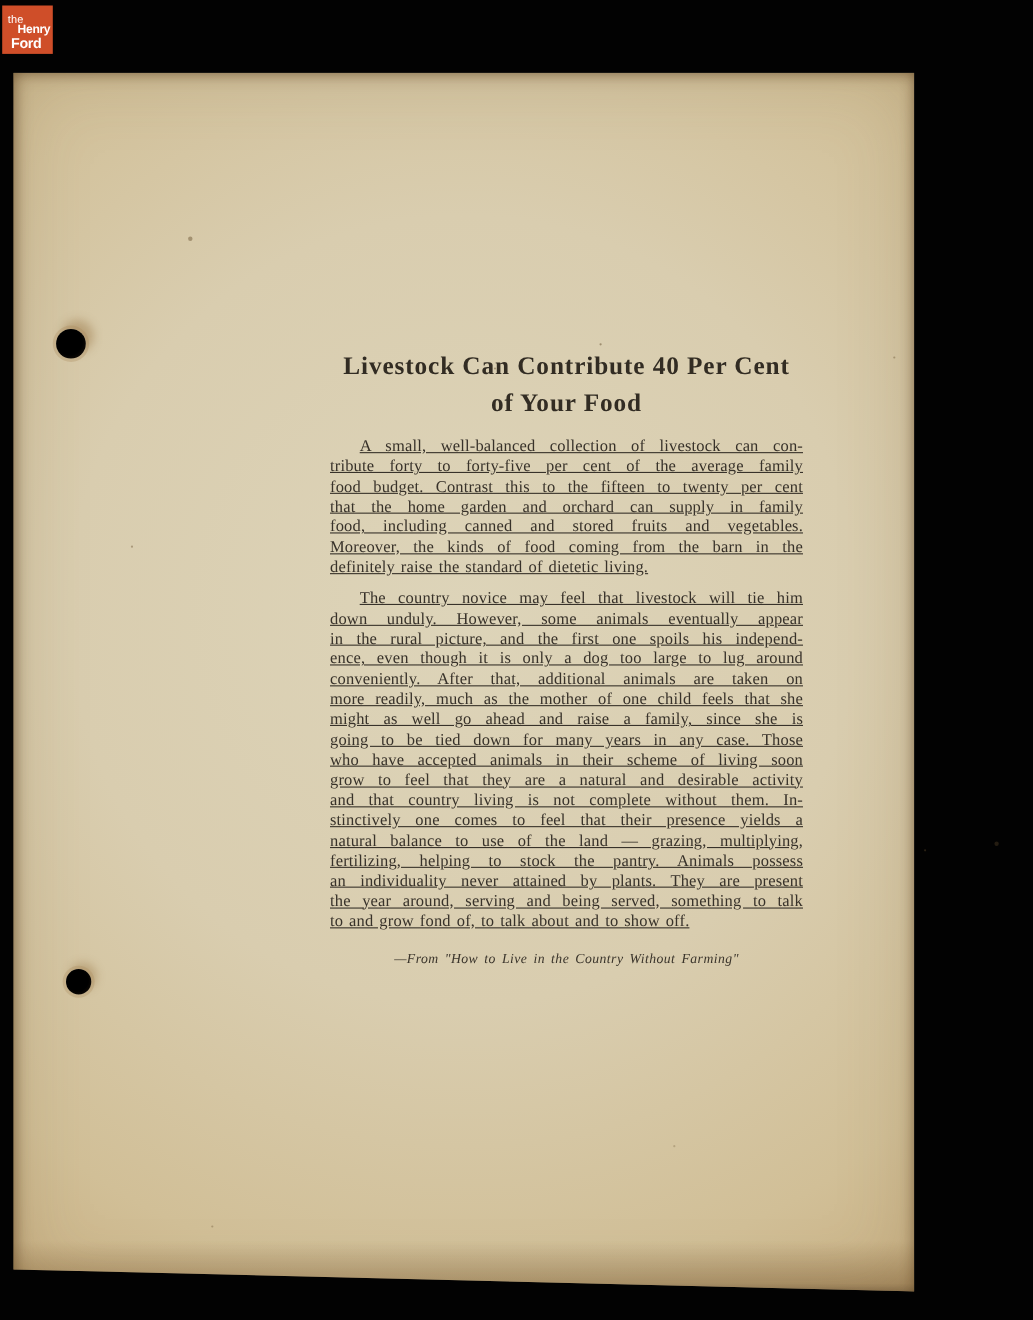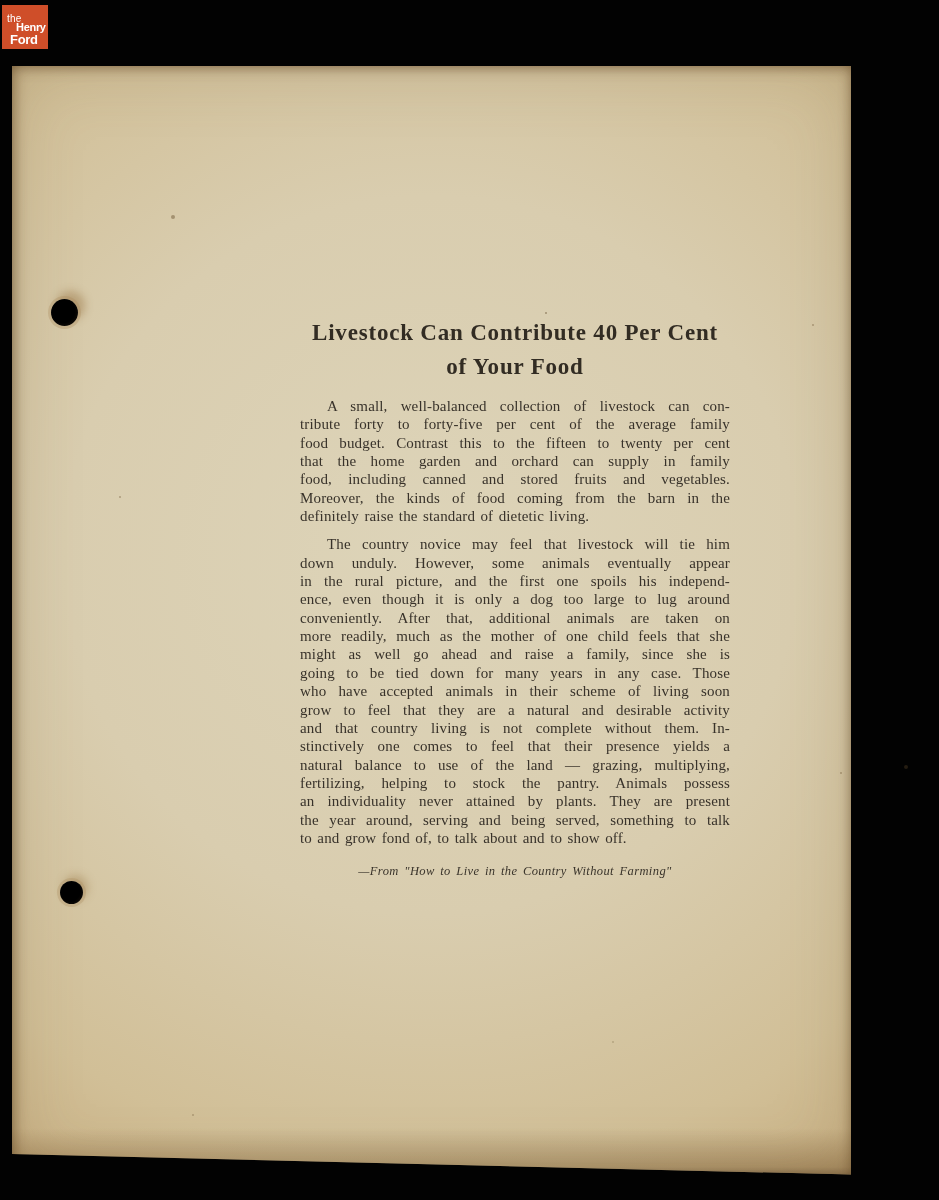--- a/index.html
+++ b/index.html
@@ -33,21 +33,20 @@
     background:
       linear-gradient(to bottom, rgba(0,0,0,0) 95.5%, rgba(120,88,48,0.40) 99%, rgba(70,48,24,0.55) 100%),
       radial-gradient(ellipse 115% 85% at 50% 44%,
         #ddd4b9 0%, #d9cdaf 38%, #d1bf97 65%, #c6ab7c 85%, #bb9c68 100%);
     box-shadow:
       inset 0 0 70px rgba(120, 90, 50, 0.22),
       inset 8px 0 14px -6px rgba(90, 62, 30, 0.55),
       inset -6px 0 12px -5px rgba(90, 62, 30, 0.45),
       inset 0 8px 14px -6px rgba(100, 72, 38, 0.45);
     clip-path: polygon(0px 0px, 899px 0px, 899px 1110px, 0px 1088px);
-    padding-left: 20px;
   }
 
   
   .speckles {
     position: absolute; left: 0; top: 0; width: 2px; height: 2px;
     border-radius: 50%; background: transparent;
     box-shadow:
       160px 150px 0 1px rgba(100, 78, 45, 0.45),
       533px 246px 0 0   rgba(100, 78, 45, 0.50),
       800px 258px 0 0   rgba(100, 78, 45, 0.40),
@@ -94,20 +93,21 @@
     font-size: 15px;
     line-height: 18.35px;
     letter-spacing: 0.15px;
     word-spacing: 1.5px;
     margin: 0 0 10px 0;
   }
   .paragraph .tline {
     text-align: justify;
     text-align-last: justify;
     white-space: normal;
+    text-decoration: underline;
   }
   .paragraph .tline:first-child { text-indent: 27px; }
   .paragraph .tline:last-child  { text-align-last: left; }
   .attribution {
     margin-top: 17px;
     text-align: center;
     font-style: italic;
     font-size: 12.5px;
     letter-spacing: 0.4px;
     word-spacing: 2px;

